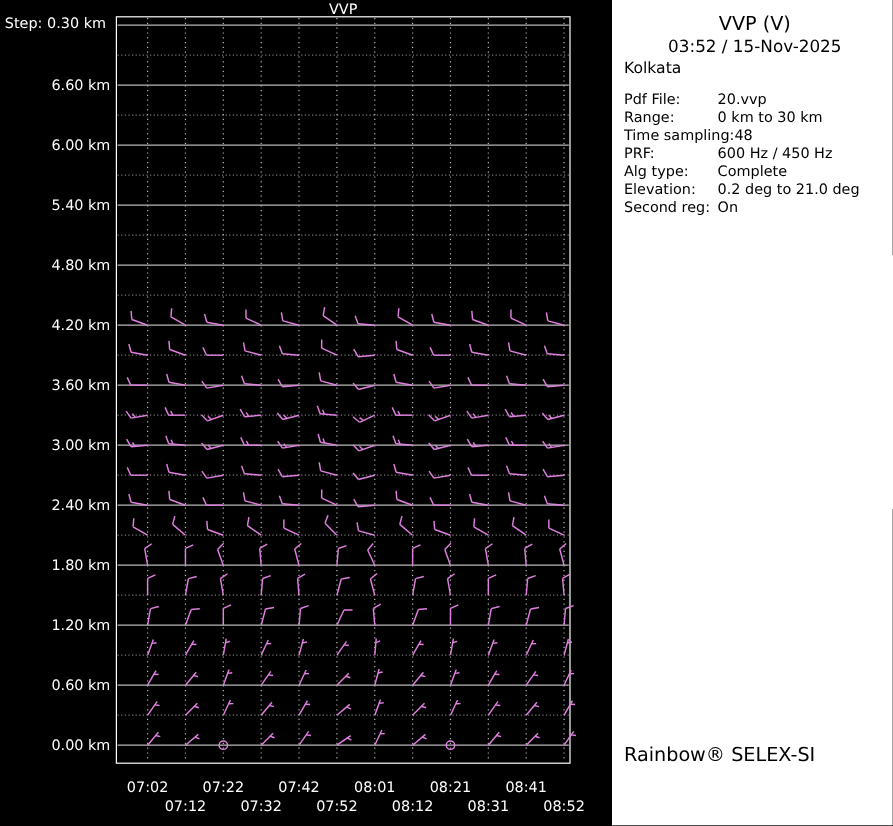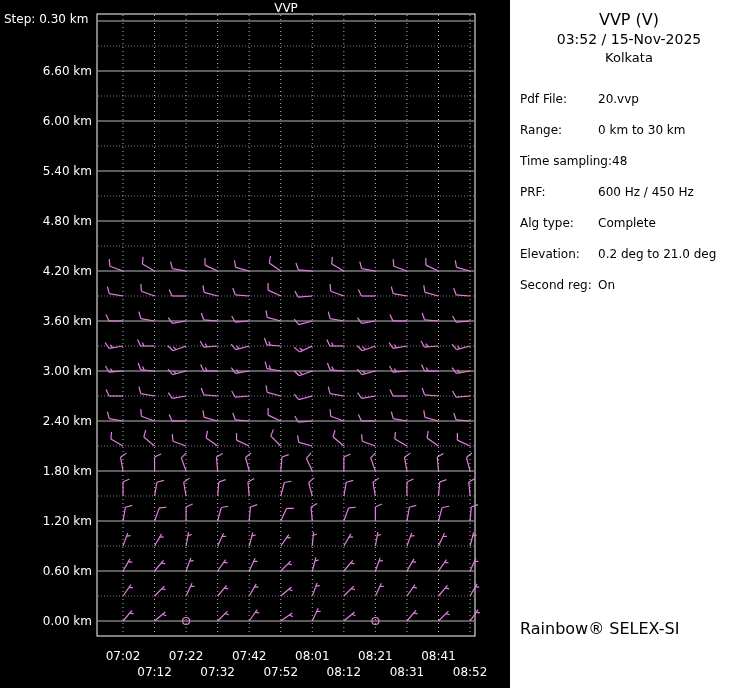--- a/index.html
+++ b/index.html
@@ -9,24 +9,24 @@
     font-family:"DejaVu Sans", "Liberation Sans", sans-serif;
   }
   .plot-panel{width:510px;height:575px;background:#000;position:relative;flex:0 0 auto;text-align:right;}
   .plot-panel svg{display:block;}
   .info-panel{
     width:234px;height:688px;background:#ffffff;color:#000;
     position:relative;box-sizing:border-box;padding:10px 6px 0 10px;flex:0 0 auto;
   }
   .ip-title{text-align:center;font-size:16px;line-height:20px;}
   .ip-datetime{text-align:center;font-size:14px;line-height:19px;}
-  .ip-site{text-align:center;font-size:13px;line-height:18px;}
+  .ip-site{font-size:13px;line-height:18px;}
   .ip-fields{margin-top:9px;font-size:12px;}
   .kv{line-height:15px;white-space:nowrap;}
-  .k{display:inline-block;min-width:78px;margin-top:16px;}
+  .k{display:inline-block;min-width:78px;}
   .ip-footer{position:absolute;left:10px;top:619px;font-size:16px;}
 </style>
 </head>
 <body>
 
 <div class="plot-panel">
   <svg width="510" height="688" viewBox="0 0 510 688">
       <g font-family="DejaVu Sans, Liberation Sans, sans-serif" font-size="12">
         <g>
           <line x1="98" x2="474" y1="621" y2="621" stroke-width="1" stroke="#b8b8b8"></line>

